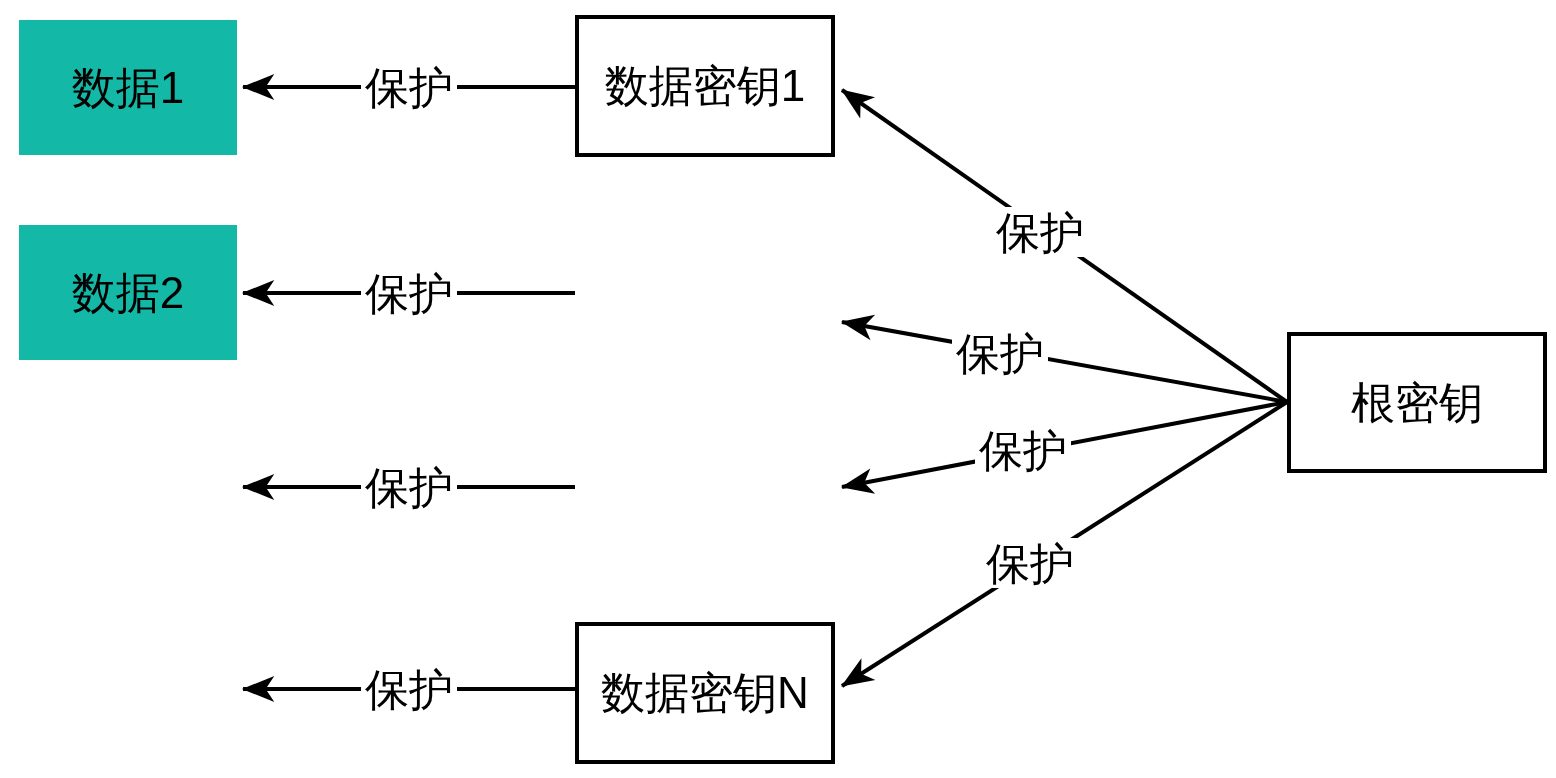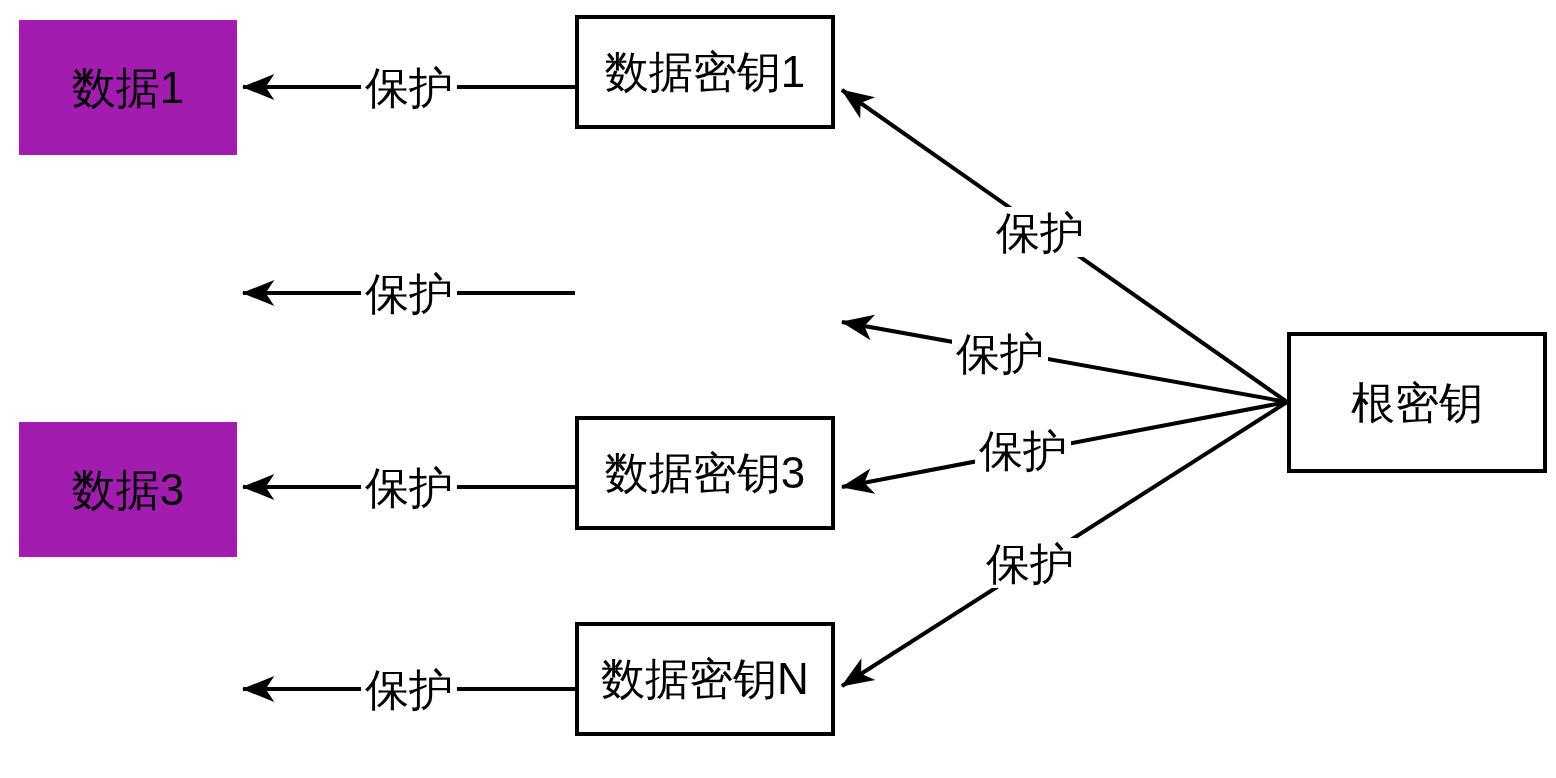--- a/index.html
+++ b/index.html
@@ -16,30 +16,30 @@
     position: absolute;
     display: flex;
     align-items: center;
     justify-content: center;
     font-size: 44px;
     line-height: 1;
     box-sizing: border-box;
     white-space: nowrap;
   }
   .data-node {
-    background: #a21caf;
+    background: #14b8a6;
     width: 218px;
     height: 135px;
     left: 19px;
   }
   .key-node {
     background: #ffffff;
     border: 4px solid #000000;
     width: 260px;
-    height: 114px;
+    height: 142px;
     left: 575px;
   }
   .root-node {
     background: #ffffff;
     border: 4px solid #000000;
     width: 260px;
     height: 141px;
     left: 1287px;
     top: 332px;
   }
@@ -105,29 +105,26 @@
       <text x="1023" y="450" text-anchor="middle" dominant-baseline="central">保护</text>
 
       <rect x="982" y="538" width="96" height="50" fill="#ffffff"></rect>
       <text x="1030" y="563" text-anchor="middle" dominant-baseline="central">保护</text>
     </g>
   </svg>
 
   <div class="node data-node" style="top:20px">
     <span>数据1</span>
   </div>
-  <div class="node data-node" style="top:422px">
-    <span>数据3</span>
+  <div class="node data-node" style="top:225px">
+    <span>数据2</span>
   </div>
 
   <div class="node key-node" style="top:15px">
     <span>数据密钥1</span>
-  </div>
-  <div class="node key-node" style="top:416px">
-    <span>数据密钥3</span>
   </div>
   <div class="node root-node">
     <span>根密钥</span>
   </div>
 
   <div class="node key-node" style="top:622px">
     <span>数据密钥N</span>
   </div>
 
 </div>

